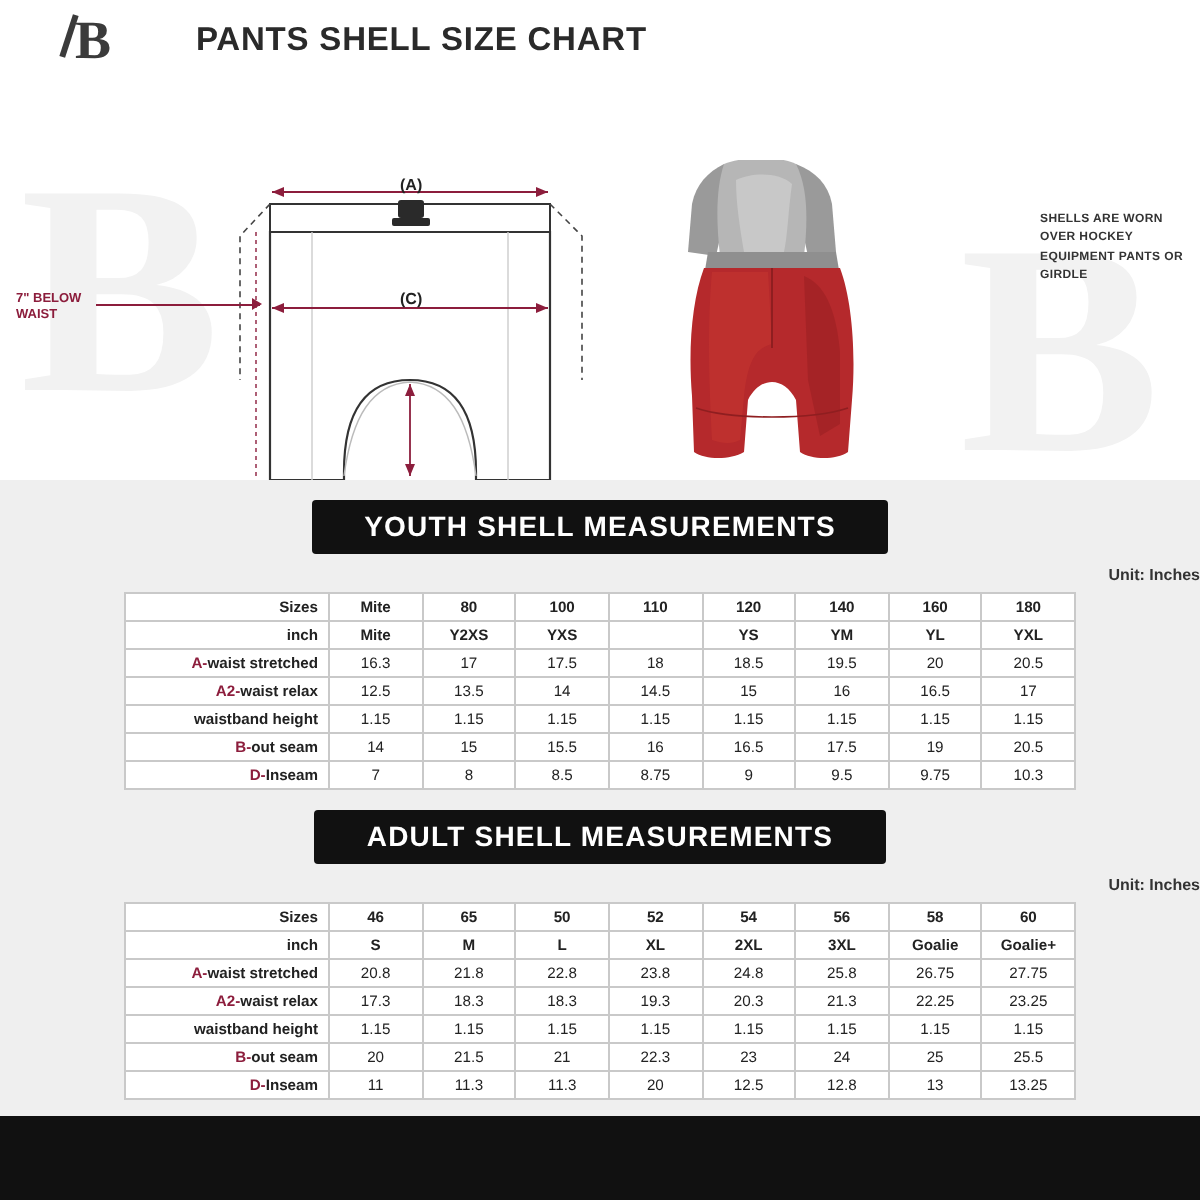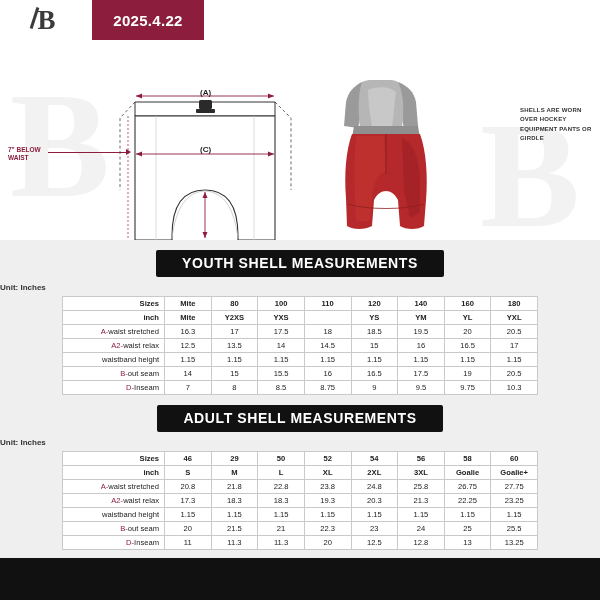--- a/index.html
+++ b/index.html
@@ -176,21 +176,21 @@
   .sec-title {
     background: #111;
     color: #fff;
     font-size: 14px;
     font-weight: bold;
     letter-spacing: 0.6px;
     padding: 5px 26px 6px 26px;
     border-radius: 2px;
   }
   .unit {
-    text-align: left;
+    text-align: right;
     font-size: 8px;
     font-weight: bold;
     color: #333;
     padding-bottom: 4px;
     background: #efefef;
   }
   table.chart {
     border-collapse: collapse;
     width: 476px;
     margin: 0 auto;
@@ -201,41 +201,41 @@
     border: 1px solid #c9c9c9;
     font-size: 7.6px;
     height: 13px;
     text-align: center;
     color: #222;
     padding: 0;
   }
   table.chart td.rh {
     text-align: right;
     padding-right: 5px;
-    font-weight: normal;
+    font-weight: bold;
     width: 96px;
   }
   table.chart td.rh .pref { color: #8c1d3c; }
   table.chart td.hd {
     font-weight: bold;
   }
   table.chart tr.hdrow td { font-weight: bold; }
   .spacer { height: 8px; background: #efefef; }
 </style>
 </head>
 <body>
 
 <div class="page">
 
   <div class="header">
     <div class="header-logo">
       <div class="logo-b">B<span class="slash"></span></div>
 
     </div>
-    <div class="header-date">2025.4.22</div>
+    <div class="header-title">PANTS SHELL SIZE CHART</div>
   </div>
 
   <div class="diagram">
     <div class="wm wm1">B</div>
     <div class="wm wm2">B</div>
 
     <div class="left-label" style="white-space:pre-line">7" BELOW
 WAIST</div>
     <div class="left-arrow"></div>
 
@@ -392,21 +392,21 @@
 
     <div class="sec-title-wrap">
       <div class="sec-title">ADULT SHELL MEASUREMENTS</div>
     </div>
     <div class="unit">Unit: Inches</div>
     <table class="chart">
       <tbody id="adult-body">
           <tr class="hdrow">
             <td class="rh">Sizes</td>
             <td class="hd">46</td>
-            <td class="hd">29</td>
+            <td class="hd">65</td>
             <td class="hd">50</td>
             <td class="hd">52</td>
             <td class="hd">54</td>
             <td class="hd">56</td>
             <td class="hd">58</td>
             <td class="hd">60</td>
           </tr>
           <tr class="hdrow">
             <td class="rh">inch</td>
             <td class="hd">S</td>

